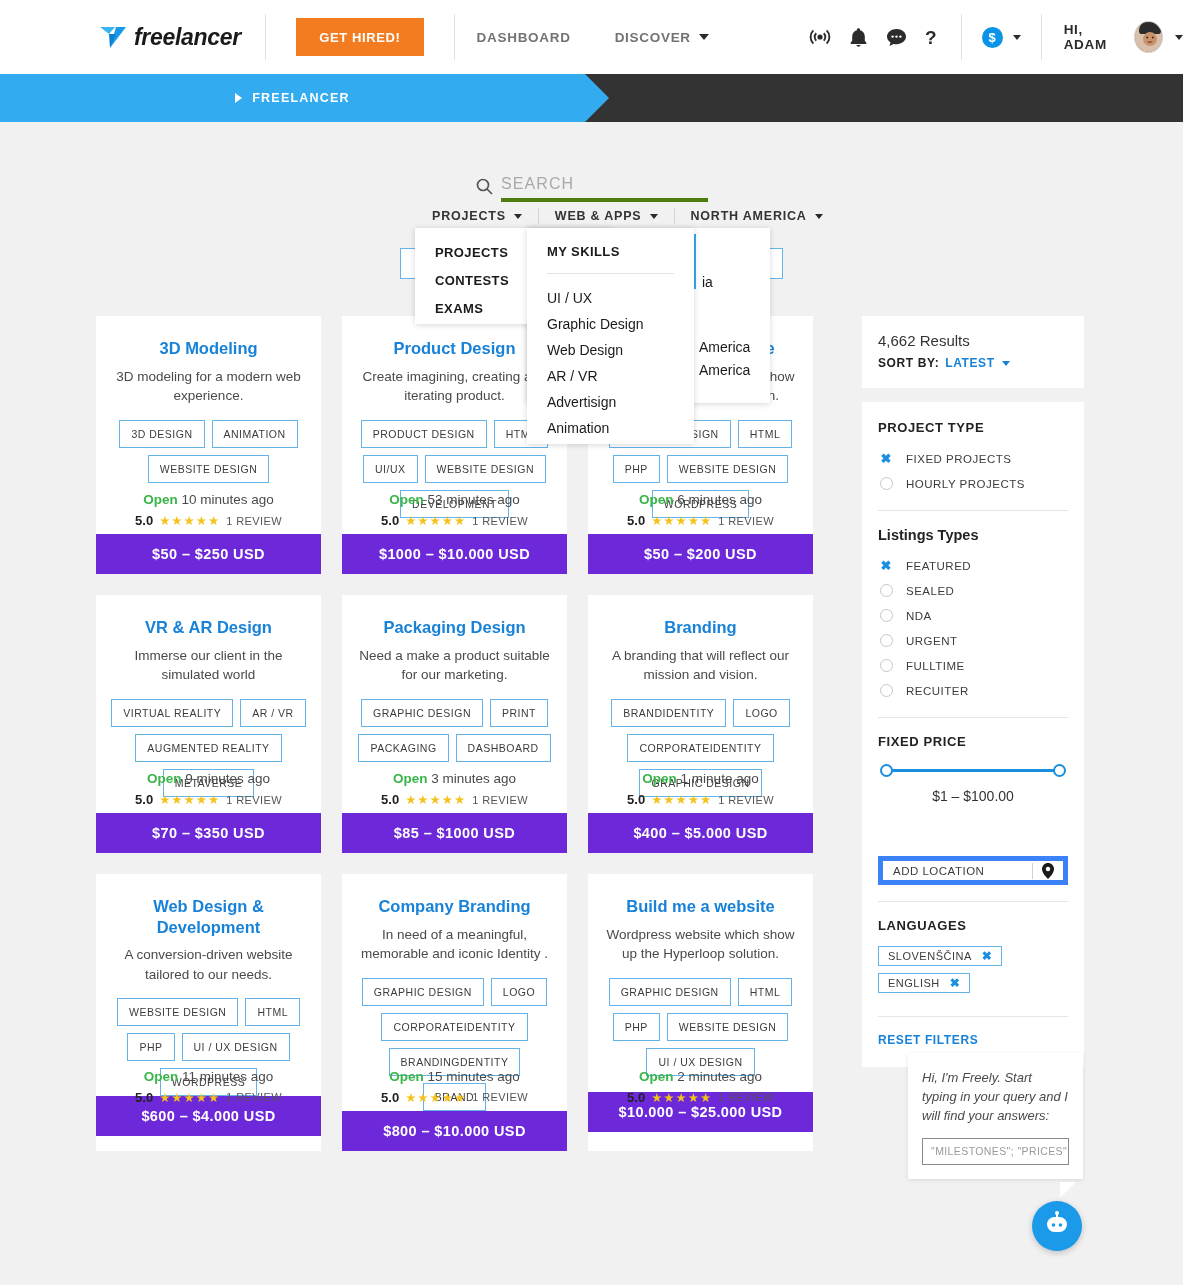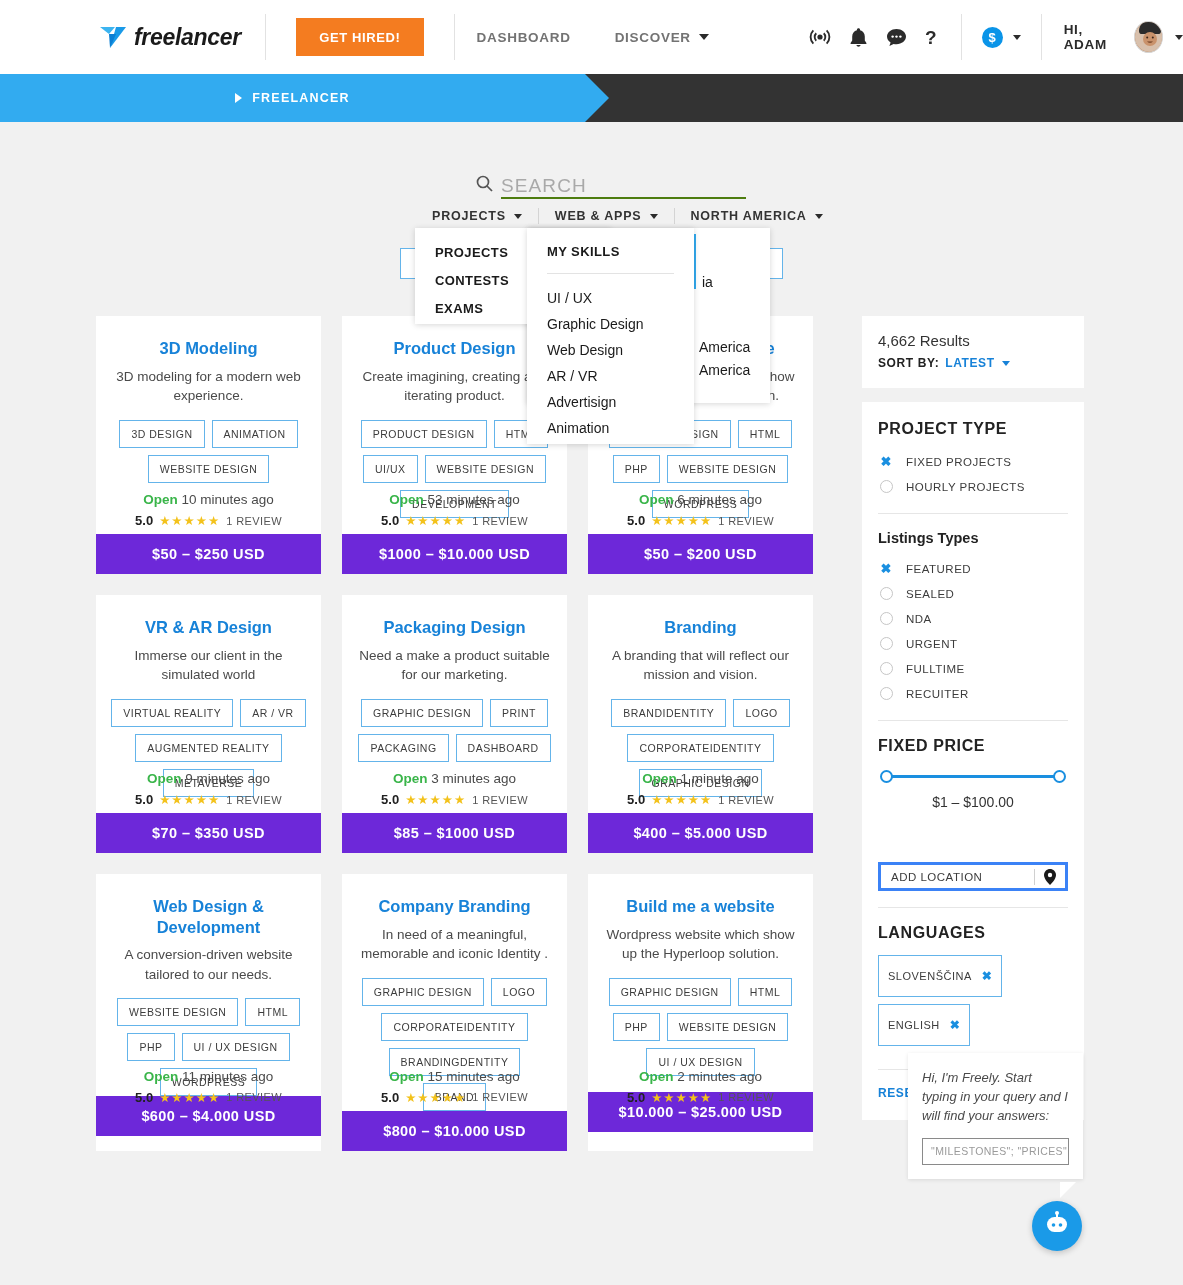--- a/index.html
+++ b/index.html
@@ -50,21 +50,21 @@
     border-top:24px solid transparent; border-bottom:24px solid transparent; border-left:24px solid #32abf0;
   }
   .role-free span { color:#fff; font-size:12.5px; font-weight:700; letter-spacing:1.2px; }
   .role-tri { display:inline-block; width:0;height:0;border-top:5px solid transparent;border-bottom:5px solid transparent;border-left:7px solid #fff; margin-right:10px; }
   .role-emp { position:absolute; left:585px; top:0; height:48px; width:598px; display:flex; align-items:center; justify-content:center; }
   .role-emp span { color:#8c8c8c; font-size:12.5px; font-weight:600; letter-spacing:1.2px; }
 
   
   .search-row { position:absolute; left:476px; top:175px; width:230px; display:flex; align-items:flex-end; }
   .search-icon { margin-right: 8px; margin-bottom: 3px; }
-  .search-field { flex:1; border:none; border-bottom:2px solid #4d7c0f; background:transparent; font-size:19px; letter-spacing:1.1px; color:#555; outline:none; font-family:"Liberation Sans", sans-serif; }
+  .search-field { flex:1; border:none; border-bottom:4px solid #4d7c0f; background:transparent; font-size:16px; letter-spacing:1.1px; color:#555; padding-bottom:5px; outline:none; font-family:"Liberation Sans", sans-serif; }
   .search-field::placeholder { color:#a9a9a9; letter-spacing:1.1px; }
 
   .filters-row { position:absolute; left:432px; top:208px; display:flex; align-items:center; }
   .fbtn { display:flex; align-items:center; font-size:12.5px; font-weight:600; color:#333; letter-spacing:.8px; cursor:pointer; }
   .fsep { width:1px; height:16px; background:#d4d4d4; margin:0 16px; }
 
   
   .chip-box { position:absolute; border:1px solid #64b4ea; background:#fff; height:31px; display:flex; align-items:center; justify-content:center; font-size:11px; color:#444; letter-spacing:.6px; }
   .chip-l { left:400px; top:248px; width:50px; }
   .chip-r { left:743px; top:248px; width:40px; }
@@ -102,36 +102,36 @@
 
   
   .sidebar { position:absolute; left:862px; top:316px; width:222px; }
   .panel { background:#fff; margin-bottom:14px; }
   .p-results { padding:16px 16px 18px 16px; }
   .res-count { font-size:15px; color:#333; margin-bottom:7px; }
   .sortby { font-size:12px; font-weight:700; color:#222; letter-spacing:.6px; display:flex; align-items:center; }
   .sortby .val { color:#1782d8; margin-left:6px; }
   .caret-blue { display:inline-block; width:0;height:0;border-left:4px solid transparent;border-right:4px solid transparent;border-top:5px solid #1782d8; margin-left:7px; }
   .p-filters { padding:18px 16px 20px 16px; }
-  .fhead { font-size:16px; font-weight:700; letter-spacing:.6px; color:#222; margin-bottom:13px; }
+  .fhead { font-size:13px; font-weight:700; letter-spacing:.6px; color:#222; margin-bottom:13px; }
   .fhead2 { font-size:14.5px; font-weight:700; color:#222; margin-bottom:12px; }
   .opt { display:flex; align-items:center; height:21px; margin-bottom:4px; cursor:pointer; }
   .opt .mark { width:16px; margin-right:12px; display:flex; align-items:center; justify-content:center; }
   .xmark { color:#1a8fe0; font-size:13px; font-weight:700; }
   .radio { width:13px;height:13px;border:1px solid #c6c6c6;border-radius:50%; }
   .opt .lbl { font-size:11.5px; letter-spacing:.5px; color:#3c3c3c; }
   .hr2 { height:1px; background:#e6e6e6; margin:16px 0; }
   .slider { position:relative; height:16px; margin:12px 2px 10px 2px; }
   .strack { position:absolute; left:5px; right:5px; top:7px; height:3px; background:#1a8fe0; }
   .sknob { position:absolute; top:2px; width:13px;height:13px;border:2.5px solid #1a8fe0;border-radius:50%; background:#fff; cursor:pointer; }
   .price-lbl { text-align:center; font-size:14px; color:#333; }
-  .loc-box { display:flex; align-items:center; border:3px solid #3b82f6; height:29px; margin-top:52px; }
+  .loc-box { display:flex; align-items:center; border:5px solid #3b82f6; height:29px; margin-top:52px; }
   .loc-box .txt { flex:1; font-size:11.5px; letter-spacing:.5px; color:#3c3c3c; padding-left:10px; }
   .loc-box .pin { width:31px; border-left:1px solid #d0d0d0; display:flex; align-items:center; justify-content:center; }
-  .lang-chip { display:inline-flex; align-items:center; border:1px solid #64b4ea; background:#fff; height:42px; padding:0 9px; margin-bottom:7px; font-size:11px; letter-spacing:.5px; color:#3c3c3c; cursor:pointer; }
+  .lang-chip { display:inline-flex; align-items:center; border:1px solid #64b4ea; background:#fff; height:20px; padding:0 9px; margin-bottom:7px; font-size:11px; letter-spacing:.5px; color:#3c3c3c; cursor:pointer; }
   .lang-chip .x { color:#1a8fe0; font-weight:700; margin-left:10px; font-size:12px; }
   .reset { font-size:12px; font-weight:700; color:#1782d8; letter-spacing:.6px; cursor:pointer; }
 
   
   .chatbox { position:absolute; left:908px; top:1053px; width:175px; background:#fff; padding:16px 14px 14px 14px; box-shadow:0 1px 4px rgba(0,0,0,.1); }
   .chatbox .msg { font-size:13px; font-style:italic; color:#4a4a4a; line-height:1.45; margin-bottom:12px; }
   .chatbox .inp { border:1px solid #8a8a8a; height:27px; display:flex; align-items:center; padding-left:8px; font-size:10.5px; letter-spacing:.4px; color:#9a9a9a; }
   .chattail { position:absolute; left:1060px; top:1182px; width:0;height:0;border-left:16px solid #fff; border-bottom:16px solid transparent; }
   .chatbtn { position:absolute; left:1032px; top:1201px; width:50px;height:50px;border-radius:50%; background:#1a9ae8; display:flex;align-items:center;justify-content:center; cursor:pointer; box-shadow:0 2px 6px rgba(0,0,0,.2); }
 </style>

